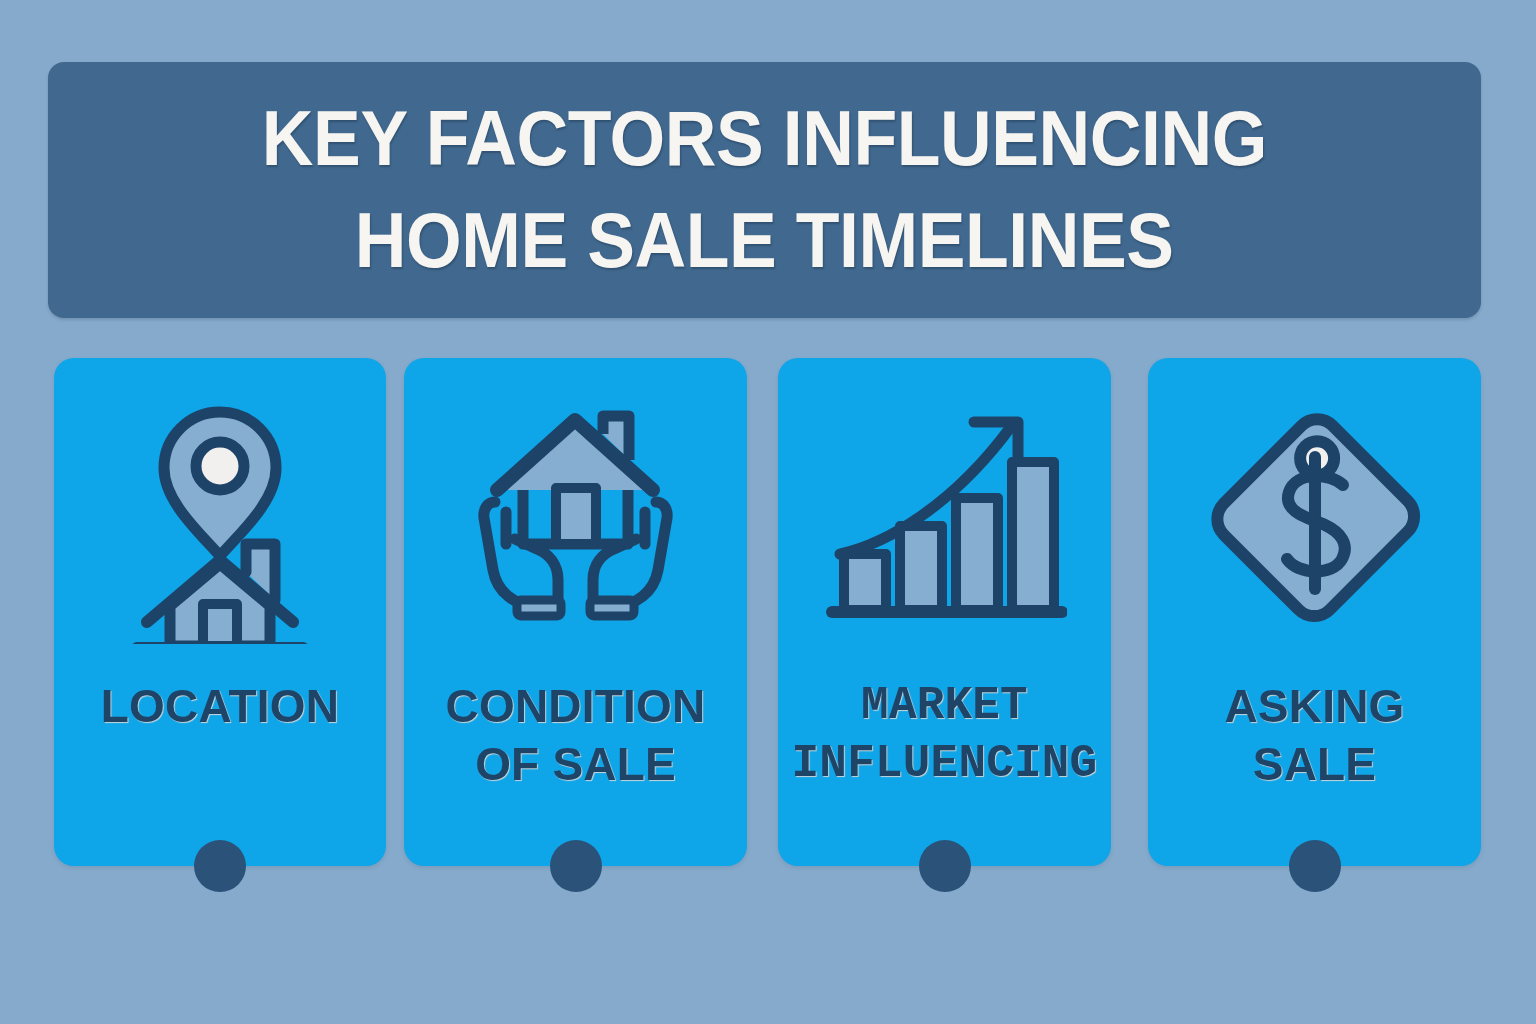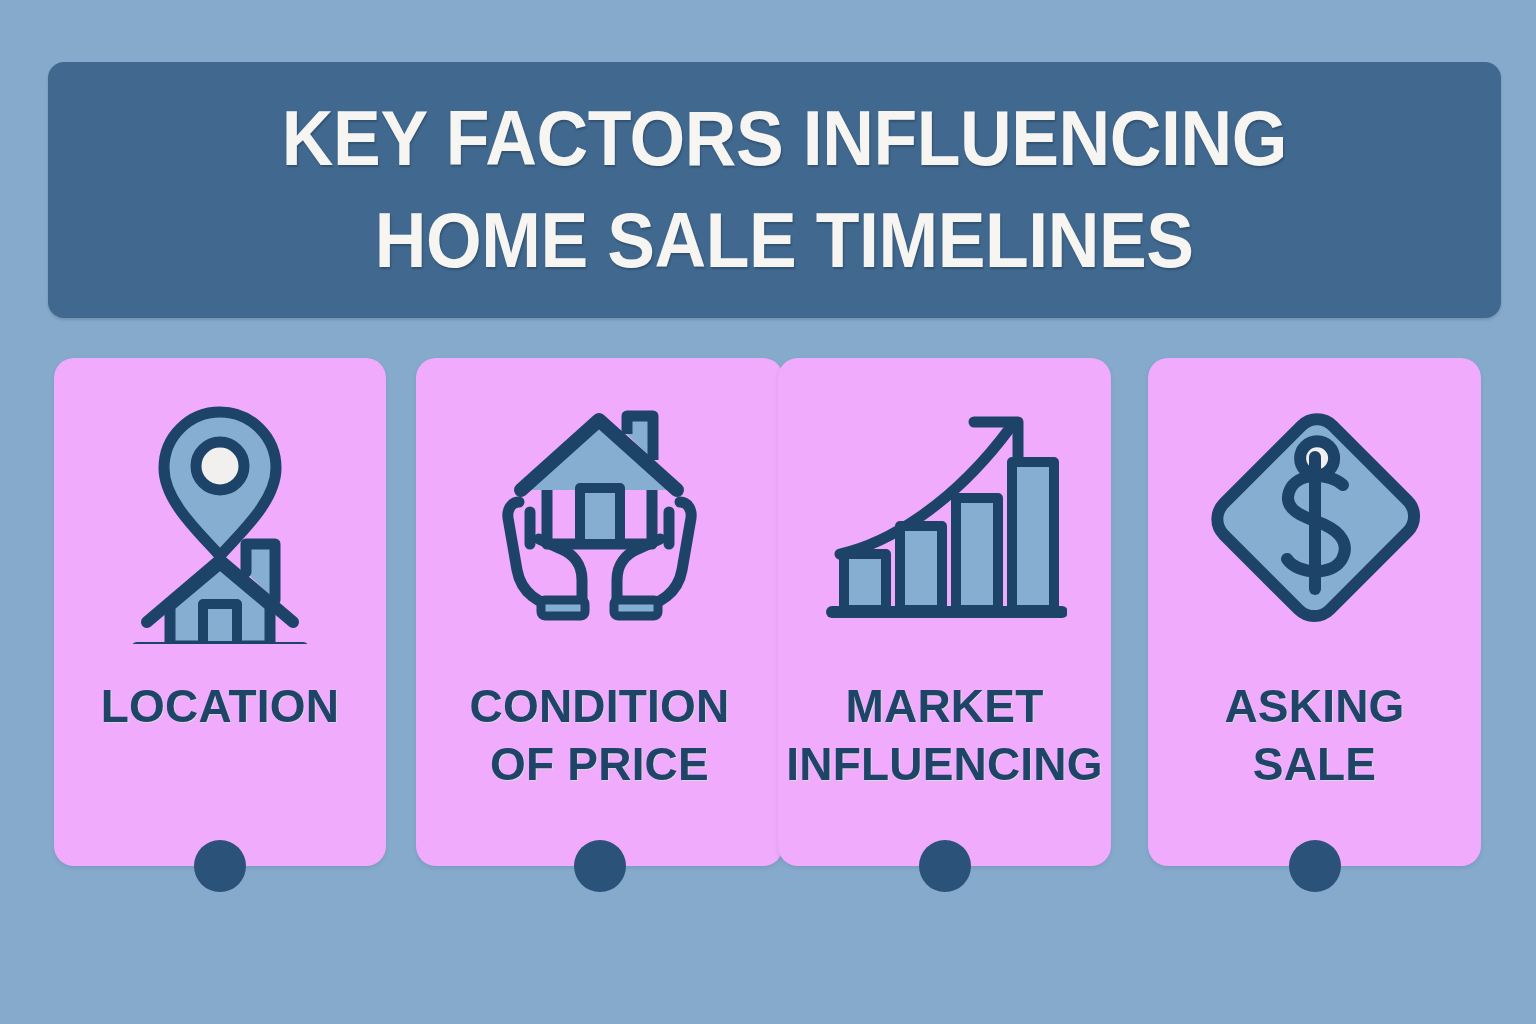--- a/index.html
+++ b/index.html
@@ -10,46 +10,45 @@
     position:relative;
   }
   .stage{position:absolute;left:0;top:0;width:1536px;height:1024px;background:#86aacb;}
 
   
   .banner{
     position:absolute;left:48px;top:62px;width:1433px;height:256px;
     background:#41688e;border-radius:16px;
     display:flex;flex-direction:column;align-items:center;justify-content:center;
     box-shadow:0 2px 3px rgba(20,45,70,.18);
-    padding-left:20px;
   }
   .banner-line{
     color:#f6f5f1;
     font-weight:700;
     font-size:77px;
     line-height:1.32;
     letter-spacing:-0.5px;
     text-align:center;
     transform:scaleX(0.93);
     text-shadow:1px 2px 2px rgba(18,40,62,.35);
     white-space:nowrap;
   }
 
   
   .cards{
     position:absolute;left:0;top:358px;width:1536px;height:510px;
   }
   .card{
     position:absolute;top:0;height:508px;
-    background:#f0abfc;border-radius:20px;
+    background:#0ea5e9;border-radius:20px;
     box-shadow:0 2px 4px rgba(30,60,90,.13);
   }
   .card.c1{left:54px;width:332px;}
-  .card.c2{left:416px;width:343px;padding-left:24px;}
-  .card.c3{left:778px;width:333px;}
+  .card.c2{left:404px;width:343px;}
+  .card.c3{left:778px;width:333px;font-family:Liberation Mono, monospace;}
   .card.c4{left:1148px;width:333px;}
 
   .icon-wrap{
     position:absolute;left:0;top:26px;width:100%;height:270px;
     display:flex;align-items:center;justify-content:center;
   }
   .label{
     position:absolute;left:-16px;top:320px;width:calc(100% + 32px);
     text-align:center;
     color:#1e4468;
@@ -127,21 +126,21 @@
           <path d="M53 118 L53 150" class="fl-none st-dark" stroke-width="11" stroke-linecap="round"></path>
           <rect x="64" y="206" width="44" height="16" rx="4" class="fl-light st-dark" stroke-width="9"></rect>
 
           <path d="M203 108 C211 108 215 116 214 124 L205 176 C201 198 183 212 161 212 L140 212 L140 186 C140 170 149 160 161 155 L183 145" class="fl-none st-dark" stroke-width="11" stroke-linecap="round" stroke-linejoin="round"></path>
           <path d="M192 118 L192 150" class="fl-none st-dark" stroke-width="11" stroke-linecap="round"></path>
           <rect x="137" y="206" width="44" height="16" rx="4" class="fl-light st-dark" stroke-width="9"></rect>
         </svg>
       </div>
       <div class="label">
         <span class="ln">CONDITION</span>
-        <span class="ln">OF PRICE</span>
+        <span class="ln">OF SALE</span>
       </div>
       <div class="dot"></div>
     </div>
 
     <div class="card c3">
       <div class="icon-wrap">
         <svg width="245" height="250" viewBox="0 0 245 250">
 
           <path d="M18 160 C64 150 130 112 188 34" class="fl-none st-dark" stroke-width="11" stroke-linecap="round"></path>
           <path d="M152 28 L196 28 L196 72" class="fl-none st-dark" stroke-width="11" stroke-linecap="round" stroke-linejoin="round"></path>

